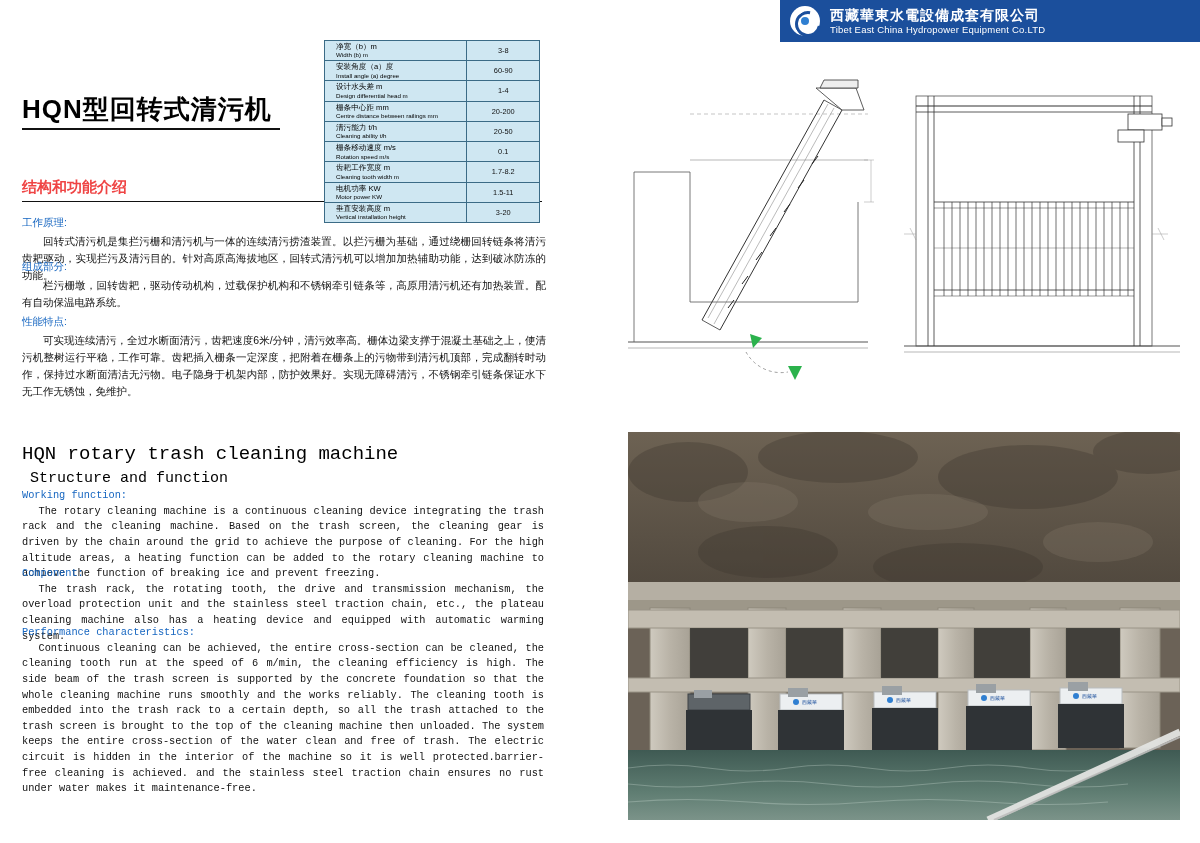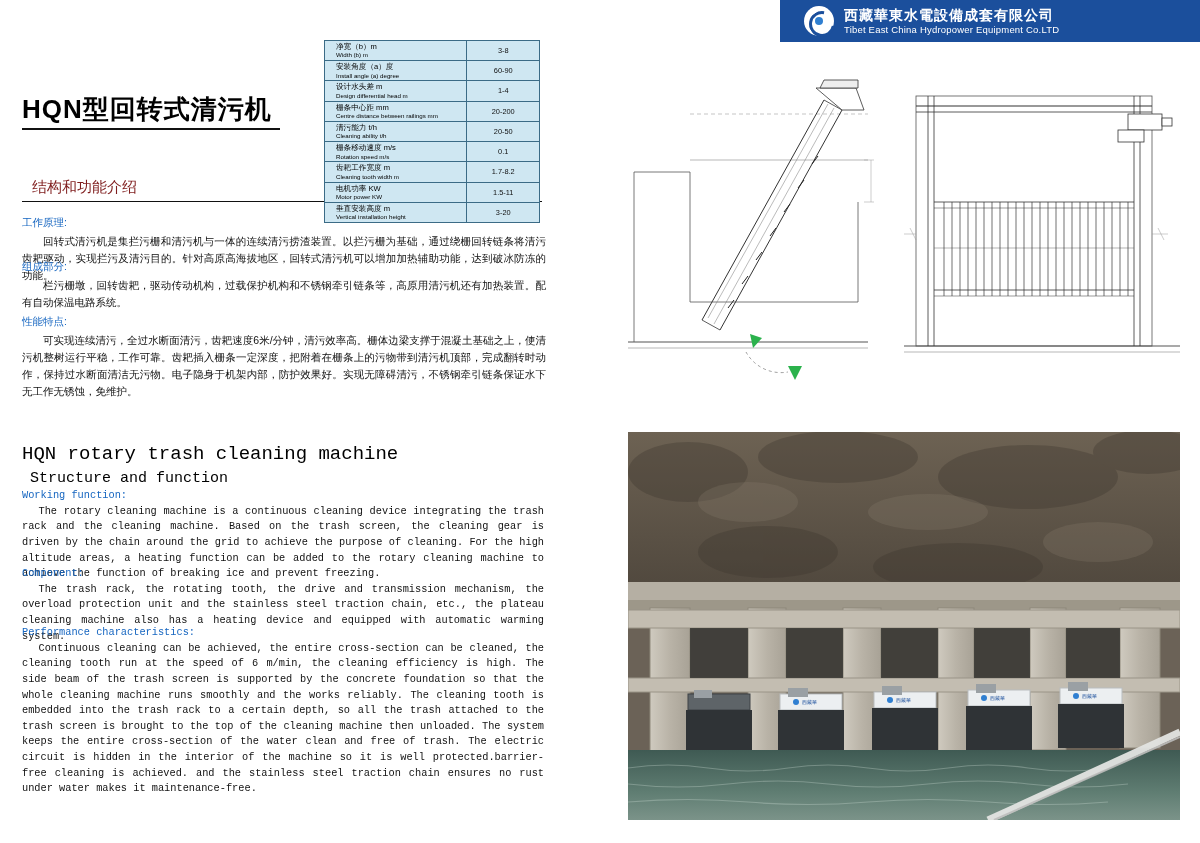--- a/index.html
+++ b/index.html
@@ -11,21 +11,21 @@
     position:relative;
     overflow:hidden;
   }
   .page{position:relative;width:1200px;height:843px;}
 
   
   .brand{
     position:absolute;right:0;top:0;width:420px;height:42px;
     background:#1b4f9c;
     display:flex;align-items:center;
-    padding-left:24px;
+    padding-left:10px;
     box-sizing:border-box;
   }
   .brand-logo{
     width:30px;height:30px;border-radius:50%;
     background:#ffffff;
     margin-right:10px;
     position:relative;flex:0 0 auto;
   }
   .brand-logo:before{
     content:"";position:absolute;left:5px;top:5px;width:20px;height:20px;
@@ -44,22 +44,22 @@
 
   
   .title-cn{
     position:absolute;left:22px;top:92px;
     font-size:26px;font-weight:bold;letter-spacing:1px;color:#000;
   }
   .title-underline{
     position:absolute;left:22px;top:128px;width:258px;height:2px;background:#111;
   }
   .subtitle-cn{
-    position:absolute;left:32px;top:178px;
-    font-size:15px;font-weight:normal;color:#7f1d1d;
+    position:absolute;left:22px;top:178px;
+    font-size:15px;font-weight:bold;color:#ef4444;
   }
   .sub-underline{
     position:absolute;left:22px;top:201px;width:520px;height:1px;background:#111;
   }
 
   .cn-block{position:absolute;left:22px;width:524px;font-size:10.5px;line-height:1.62;color:#111;}
   .cn-head{color:#1565c0;font-size:10.5px;margin-bottom:2px;}
   .cn-p{text-indent:2em;text-align:justify;}
 
   

